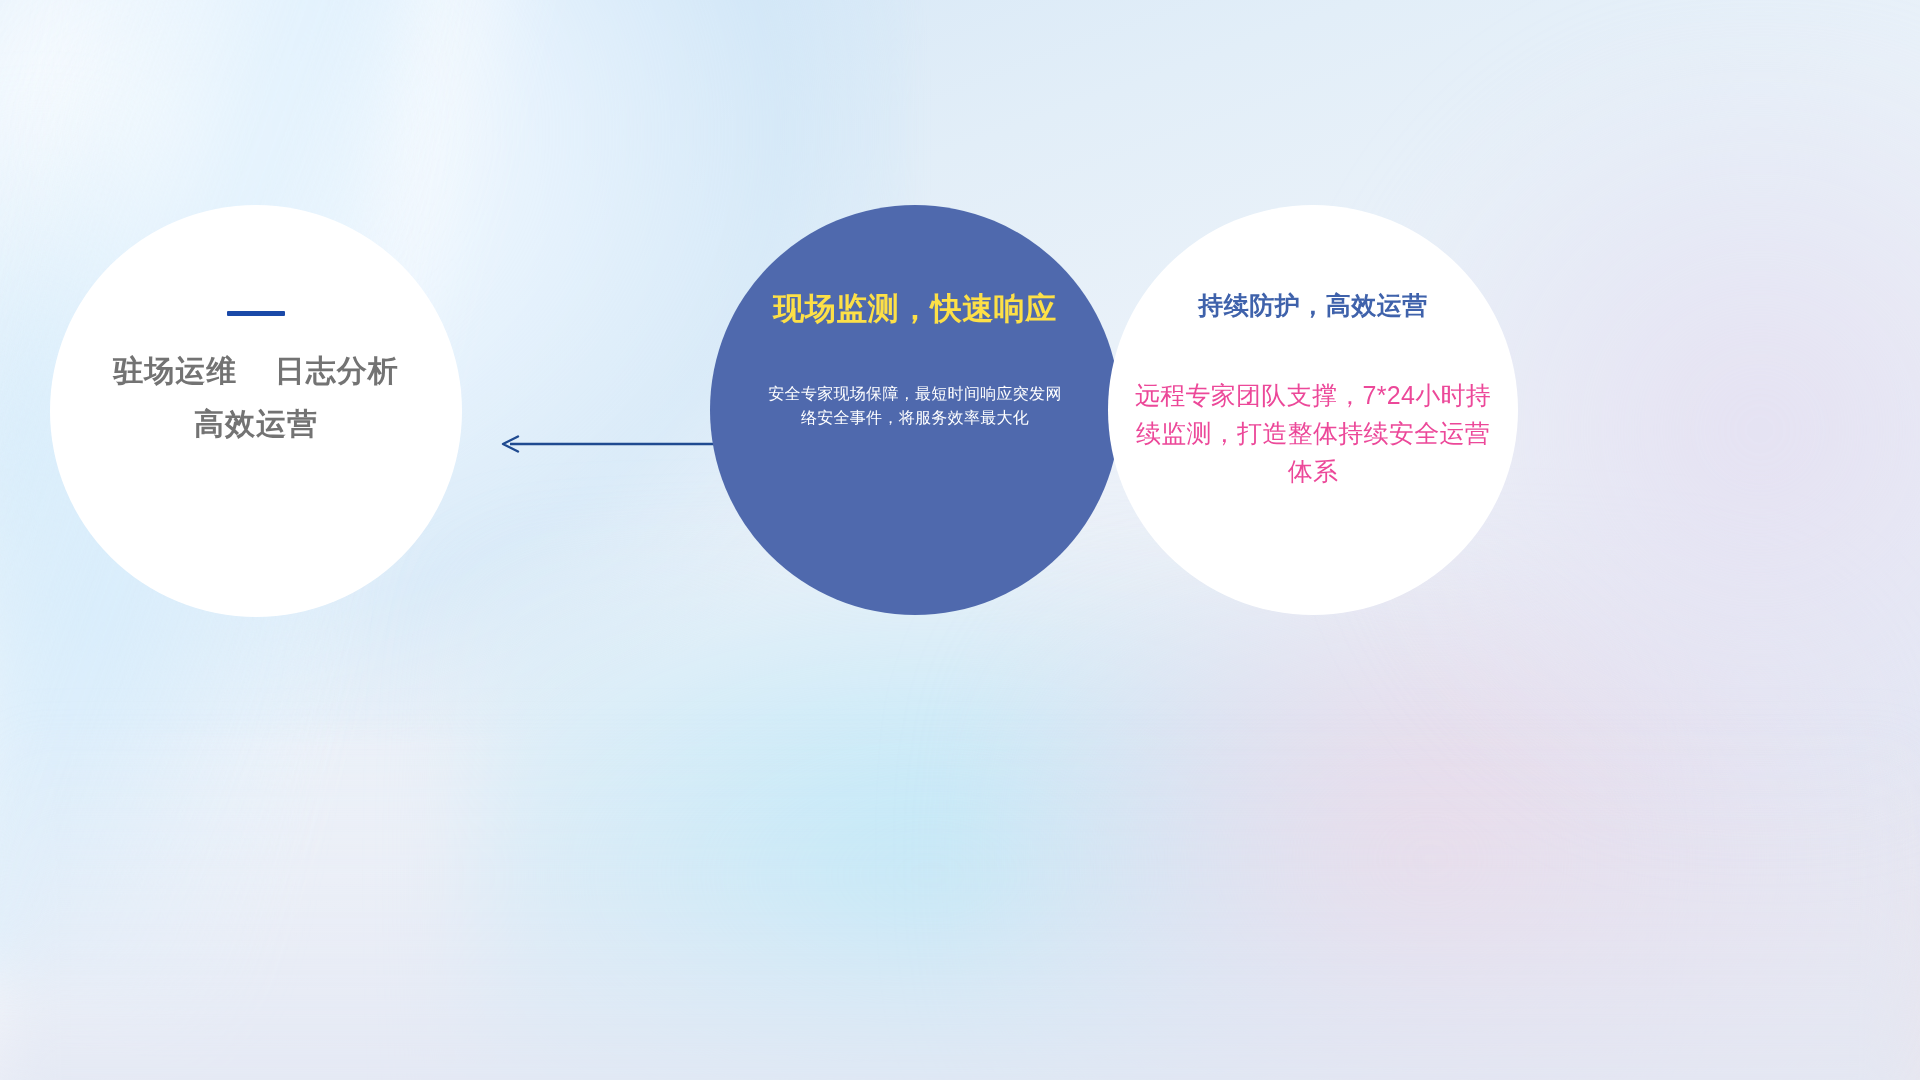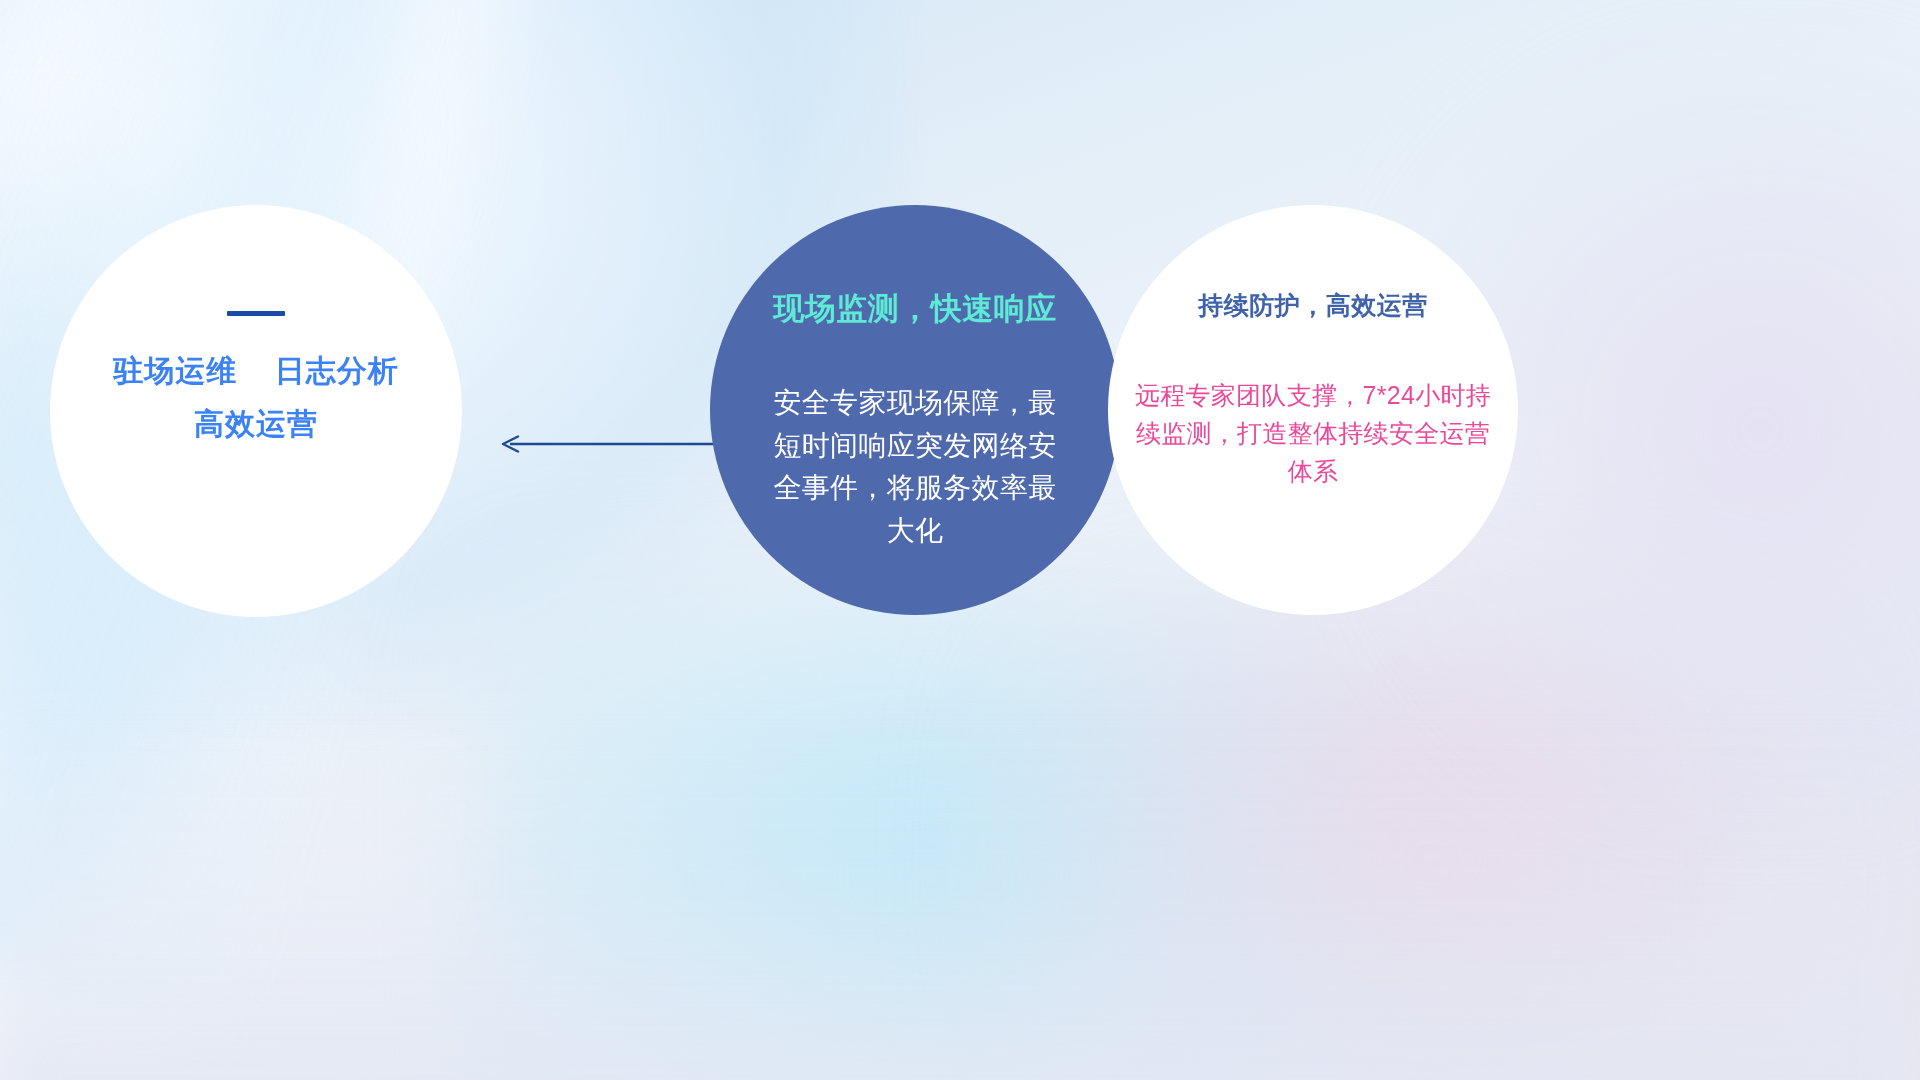--- a/index.html
+++ b/index.html
@@ -166,50 +166,50 @@
   }
   .left-lines {
     display: flex;
     flex-direction: column;
     align-items: center;
     gap: 23px;
   }
   .left-line {
     font-size: 30px;
     font-weight: 700;
-    color: #3b82f6;
+    color: #737373;
     letter-spacing: 1px;
     white-space: pre;
     line-height: 1;
   }
 
   
   .mid-inner {
     position: absolute;
     left: -30px; top: 0;
     width: 470px; height: 410px;
     display: flex;
     flex-direction: column;
     align-items: center;
     padding-top: 88px;
     box-sizing: border-box;
     z-index: 7;
   }
   .mid-title {
     font-size: 31px;
     font-weight: 700;
-    color: #5eead4;
+    color: #fde047;
     letter-spacing: 0.5px;
     line-height: 1;
     margin-bottom: 58px;
     white-space: nowrap;
   }
   .mid-body {
     width: 300px;
-    font-size: 28px;
+    font-size: 16px;
     font-weight: 400;
     color: #ffffff;
     line-height: 1.52;
     text-align: center;
     letter-spacing: 0.3px;
   }
 
   
   .right-inner {
     position: absolute;

